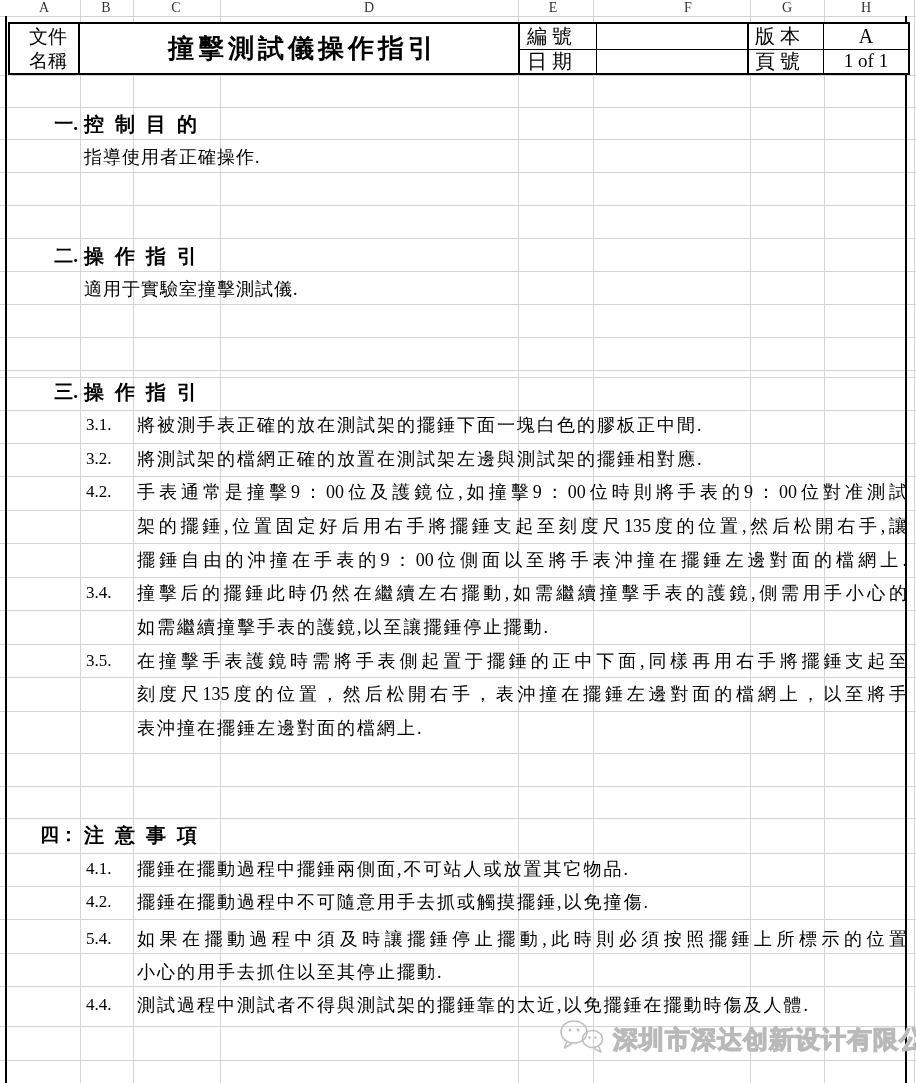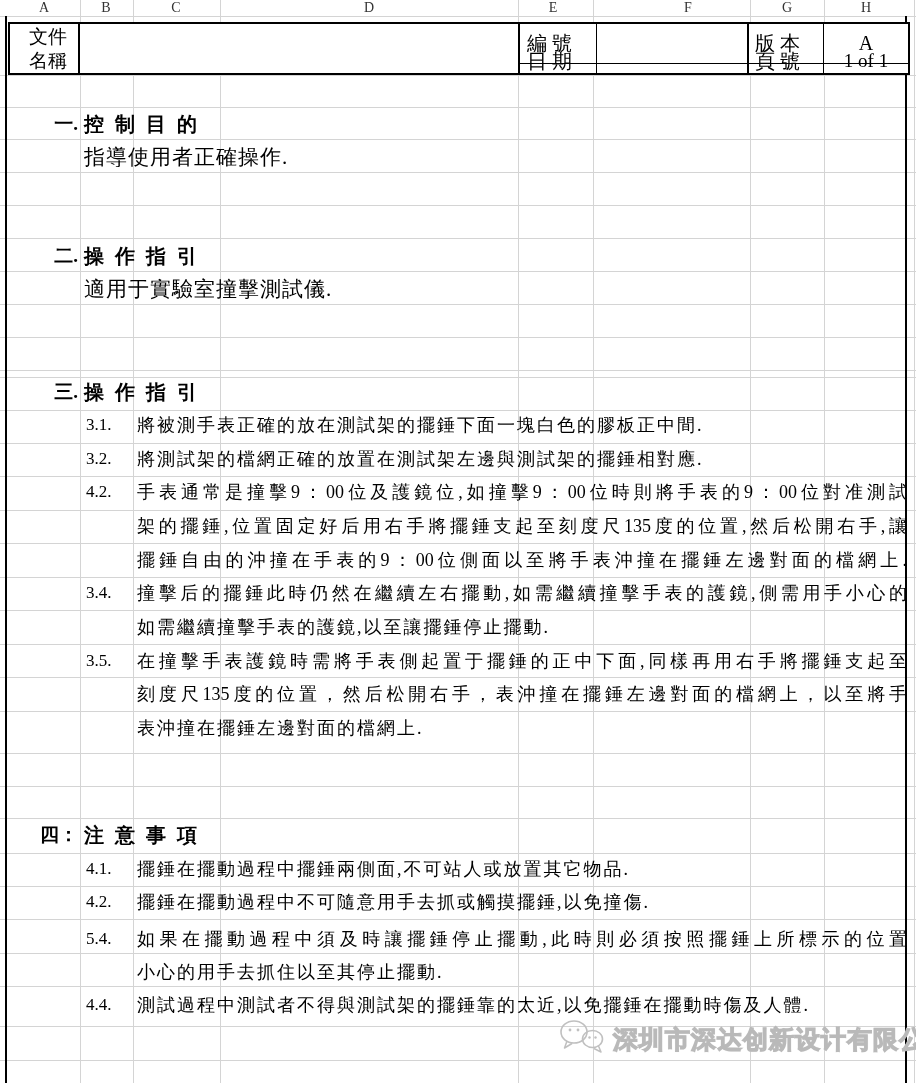--- a/index.html
+++ b/index.html
@@ -22,33 +22,33 @@
     background:#fff;border:2px solid #000;box-sizing:border-box;}
   .doc-table .cell{position:absolute;box-sizing:border-box;padding-left:8px;}
   .name-cell{left:0;top:0;width:70px;height:49px;border-right:2px solid #000;
     text-align:center;font-size:19px;line-height:24px;padding-top:1px;}
   .title-cell{left:70px;top:0;width:438px;height:49px;display:flex;
     align-items:center;justify-content:center;font-size:26px;font-weight:bold;
     letter-spacing:4px;white-space:nowrap;}
   .right-block{left:508px;top:0;width:390px;height:49px;border-left:2px solid #000;}
   .rb-cell{position:absolute;box-sizing:border-box;display:flex;align-items:center;
     font-size:20px;white-space:nowrap;}
-  .rb-r1{top:0;height:40px;border-bottom:1px solid #000;}
+  .rb-r1{top:0;height:26px;border-bottom:1px solid #000;}
   .rb-r2{top:25px;height:24px;}
   .rb-c1{left:0;width:76px;padding-left:7px;}
   .rb-c2{left:76px;width:151px;border-left:1px solid #000;}
   .rb-c3{left:227px;width:76px;border-left:2px solid #000;padding-left:6px;}
   .rb-c4{left:303px;width:85px;border-left:1px solid #000;justify-content:center;}
   .rb-c4.val{font-size:19px;}
   
   .sec-num{position:absolute;left:8px;width:70px;text-align:right;
     font-weight:bold;font-size:19px;line-height:26px;white-space:nowrap;}
   .sec-title{position:absolute;left:84px;font-weight:bold;font-size:20px;
     letter-spacing:11px;line-height:26px;white-space:nowrap;}
-  .body-line{position:absolute;left:84px;font-size:21px;letter-spacing:1px;
+  .body-line{position:absolute;left:84px;font-size:18px;letter-spacing:1px;
     line-height:26px;white-space:nowrap;}
   .item-num{position:absolute;left:86px;font-size:17px;line-height:26px;}
   .item-line{position:absolute;left:137px;font-size:18px;letter-spacing:2px;
     line-height:26px;white-space:nowrap;}
   .just{width:770px;white-space:normal;letter-spacing:normal;
     text-align:justify;text-align-last:justify;}
   
   .watermark{position:absolute;left:558px;top:1018px;display:flex;
     align-items:center;gap:7px;}
   .wm-text{font-size:25px;font-weight:bold;letter-spacing:1px;white-space:nowrap;
@@ -110,20 +110,21 @@
 <div class="col-letter" style="left:553px">E</div>
 <div class="col-letter" style="left:688px">F</div>
 <div class="col-letter" style="left:787px">G</div>
 <div class="col-letter" style="left:866px">H</div>
 
 <div class="doc-table">
   <div class="cell name-cell">
     <div>文件</div>
     <div>名稱</div>
   </div>
+  <div class="cell title-cell">撞擊測試儀操作指引</div>
   <div class="cell right-block">
     <div class="rb-cell rb-r1 rb-c1">編 號</div>
     <div class="rb-cell rb-r1 rb-c2"></div>
     <div class="rb-cell rb-r1 rb-c3">版 本</div>
     <div class="rb-cell rb-r1 rb-c4">A</div>
     <div class="rb-cell rb-r2 rb-c1">日 期</div>
     <div class="rb-cell rb-r2 rb-c2"></div>
     <div class="rb-cell rb-r2 rb-c3">頁 號</div>
     <div class="rb-cell rb-r2 rb-c4 val">1 of 1</div>
   </div>

